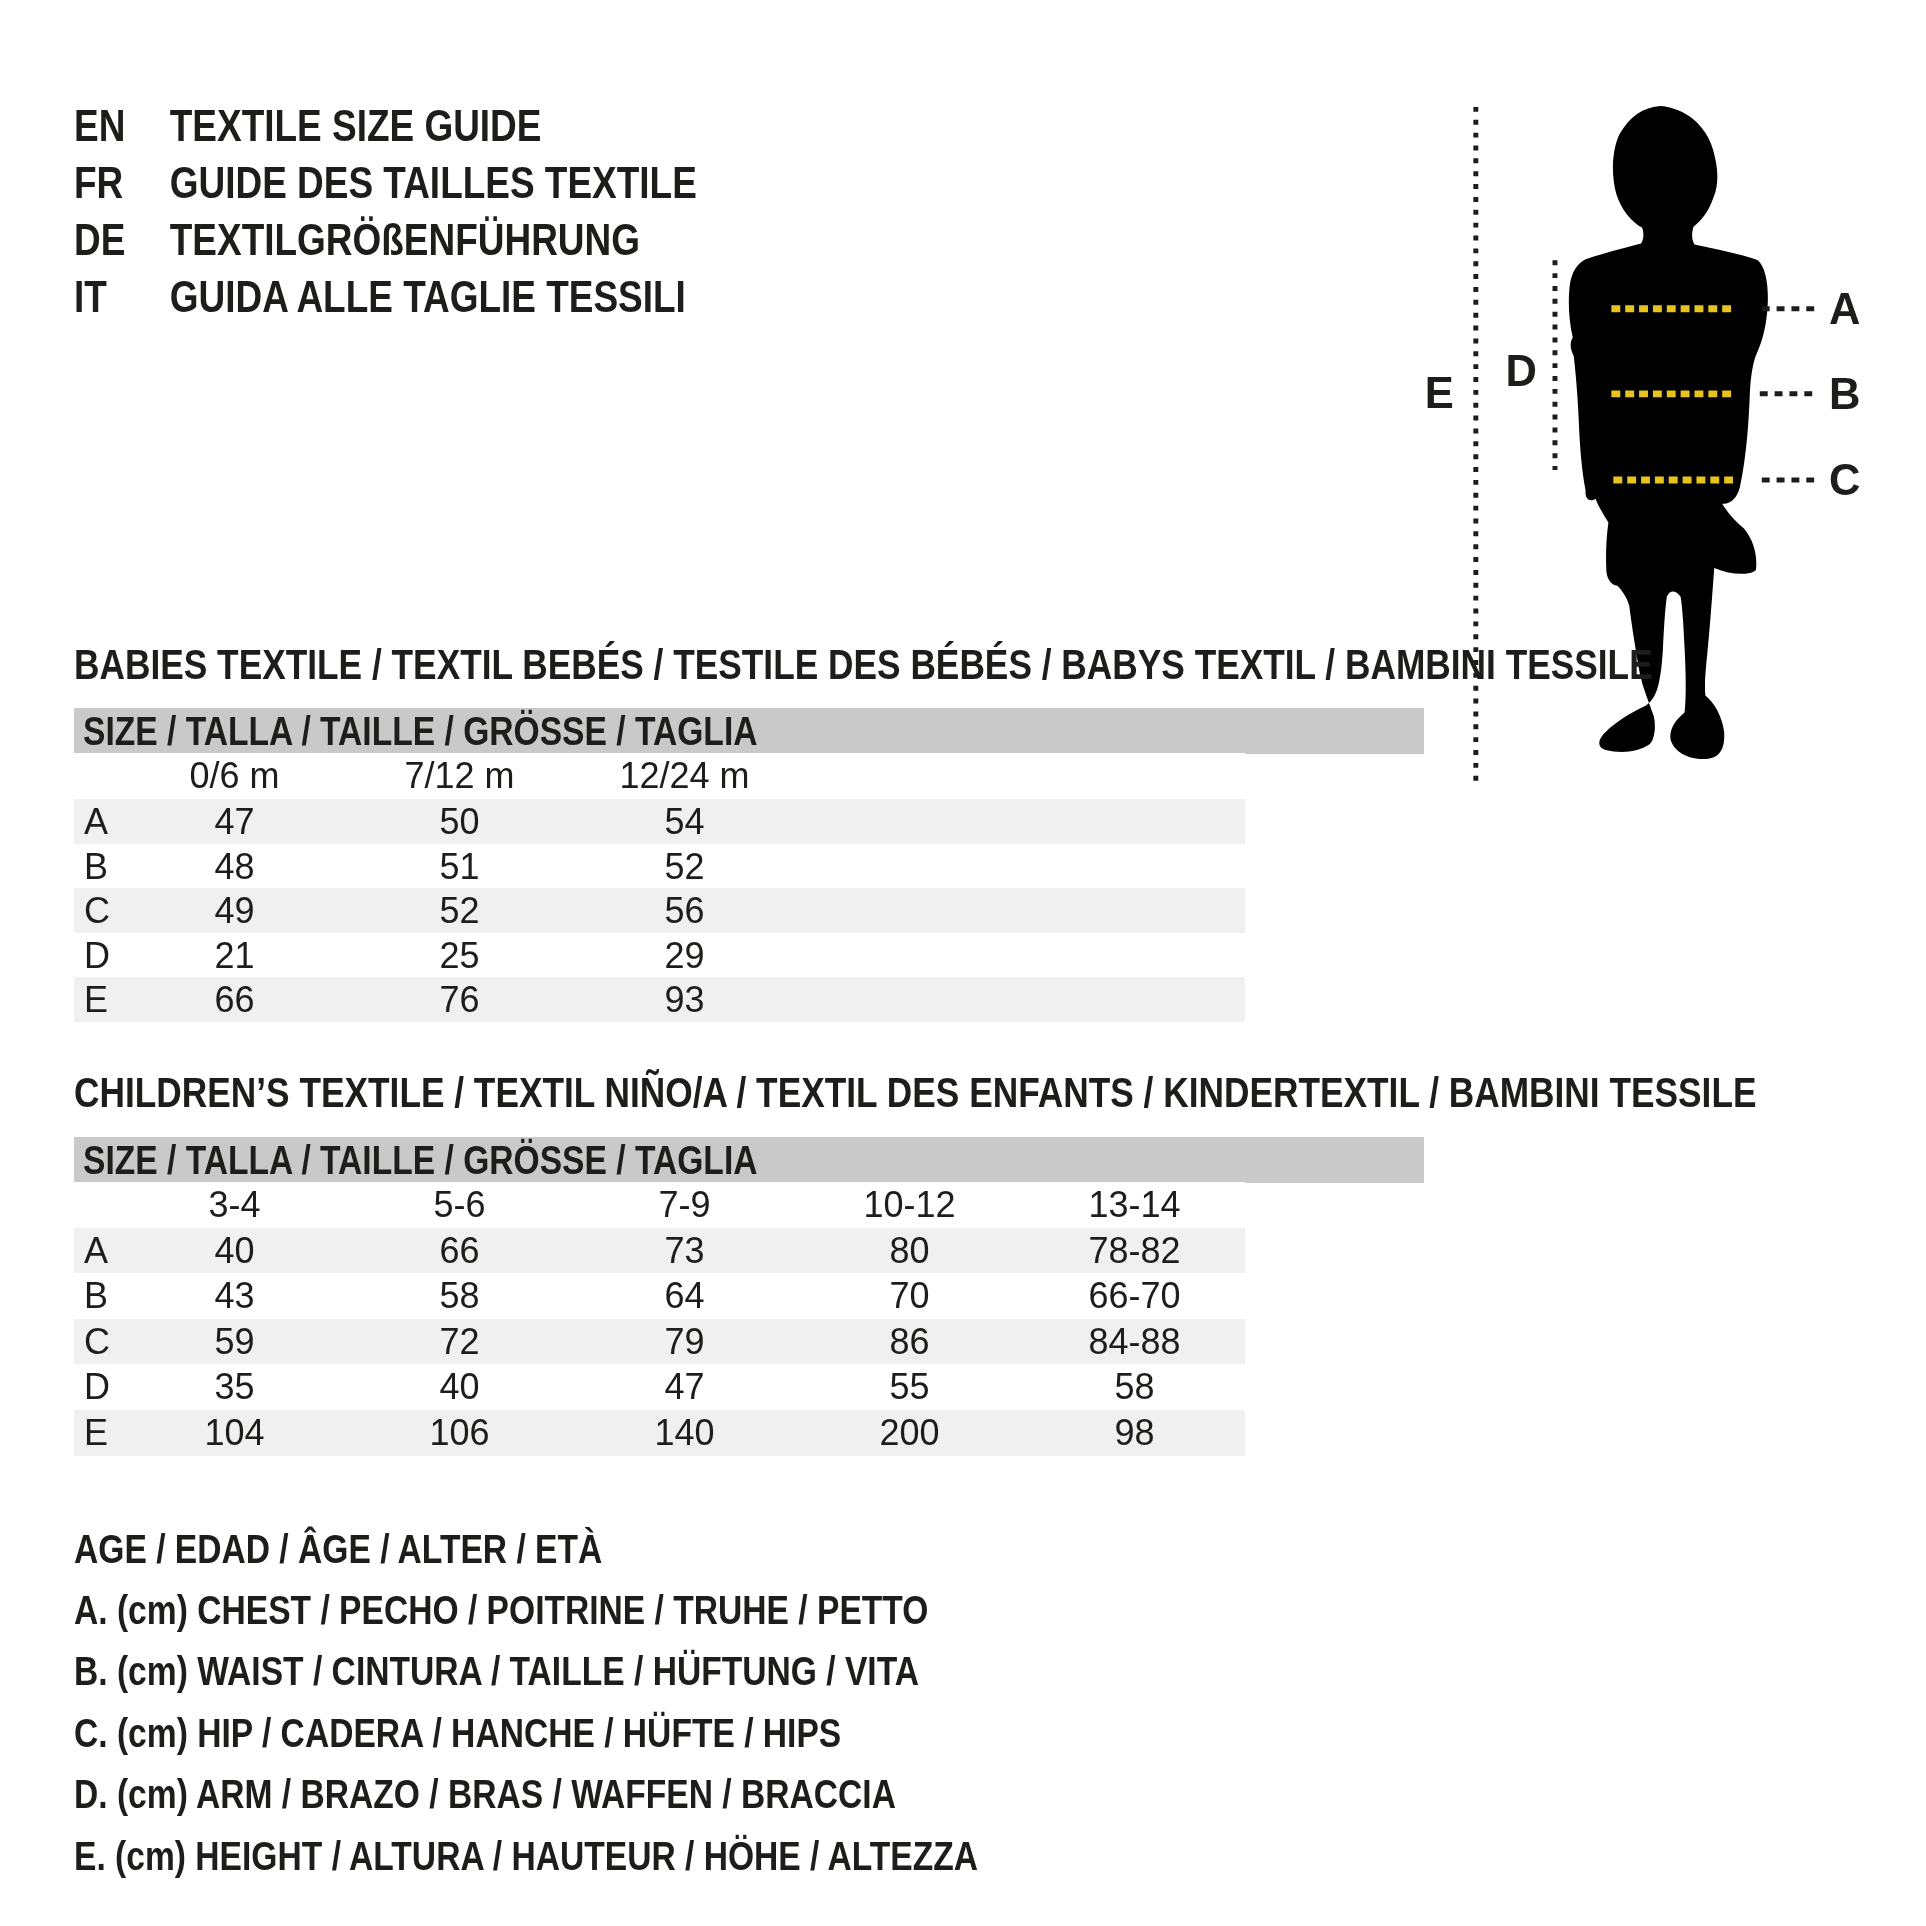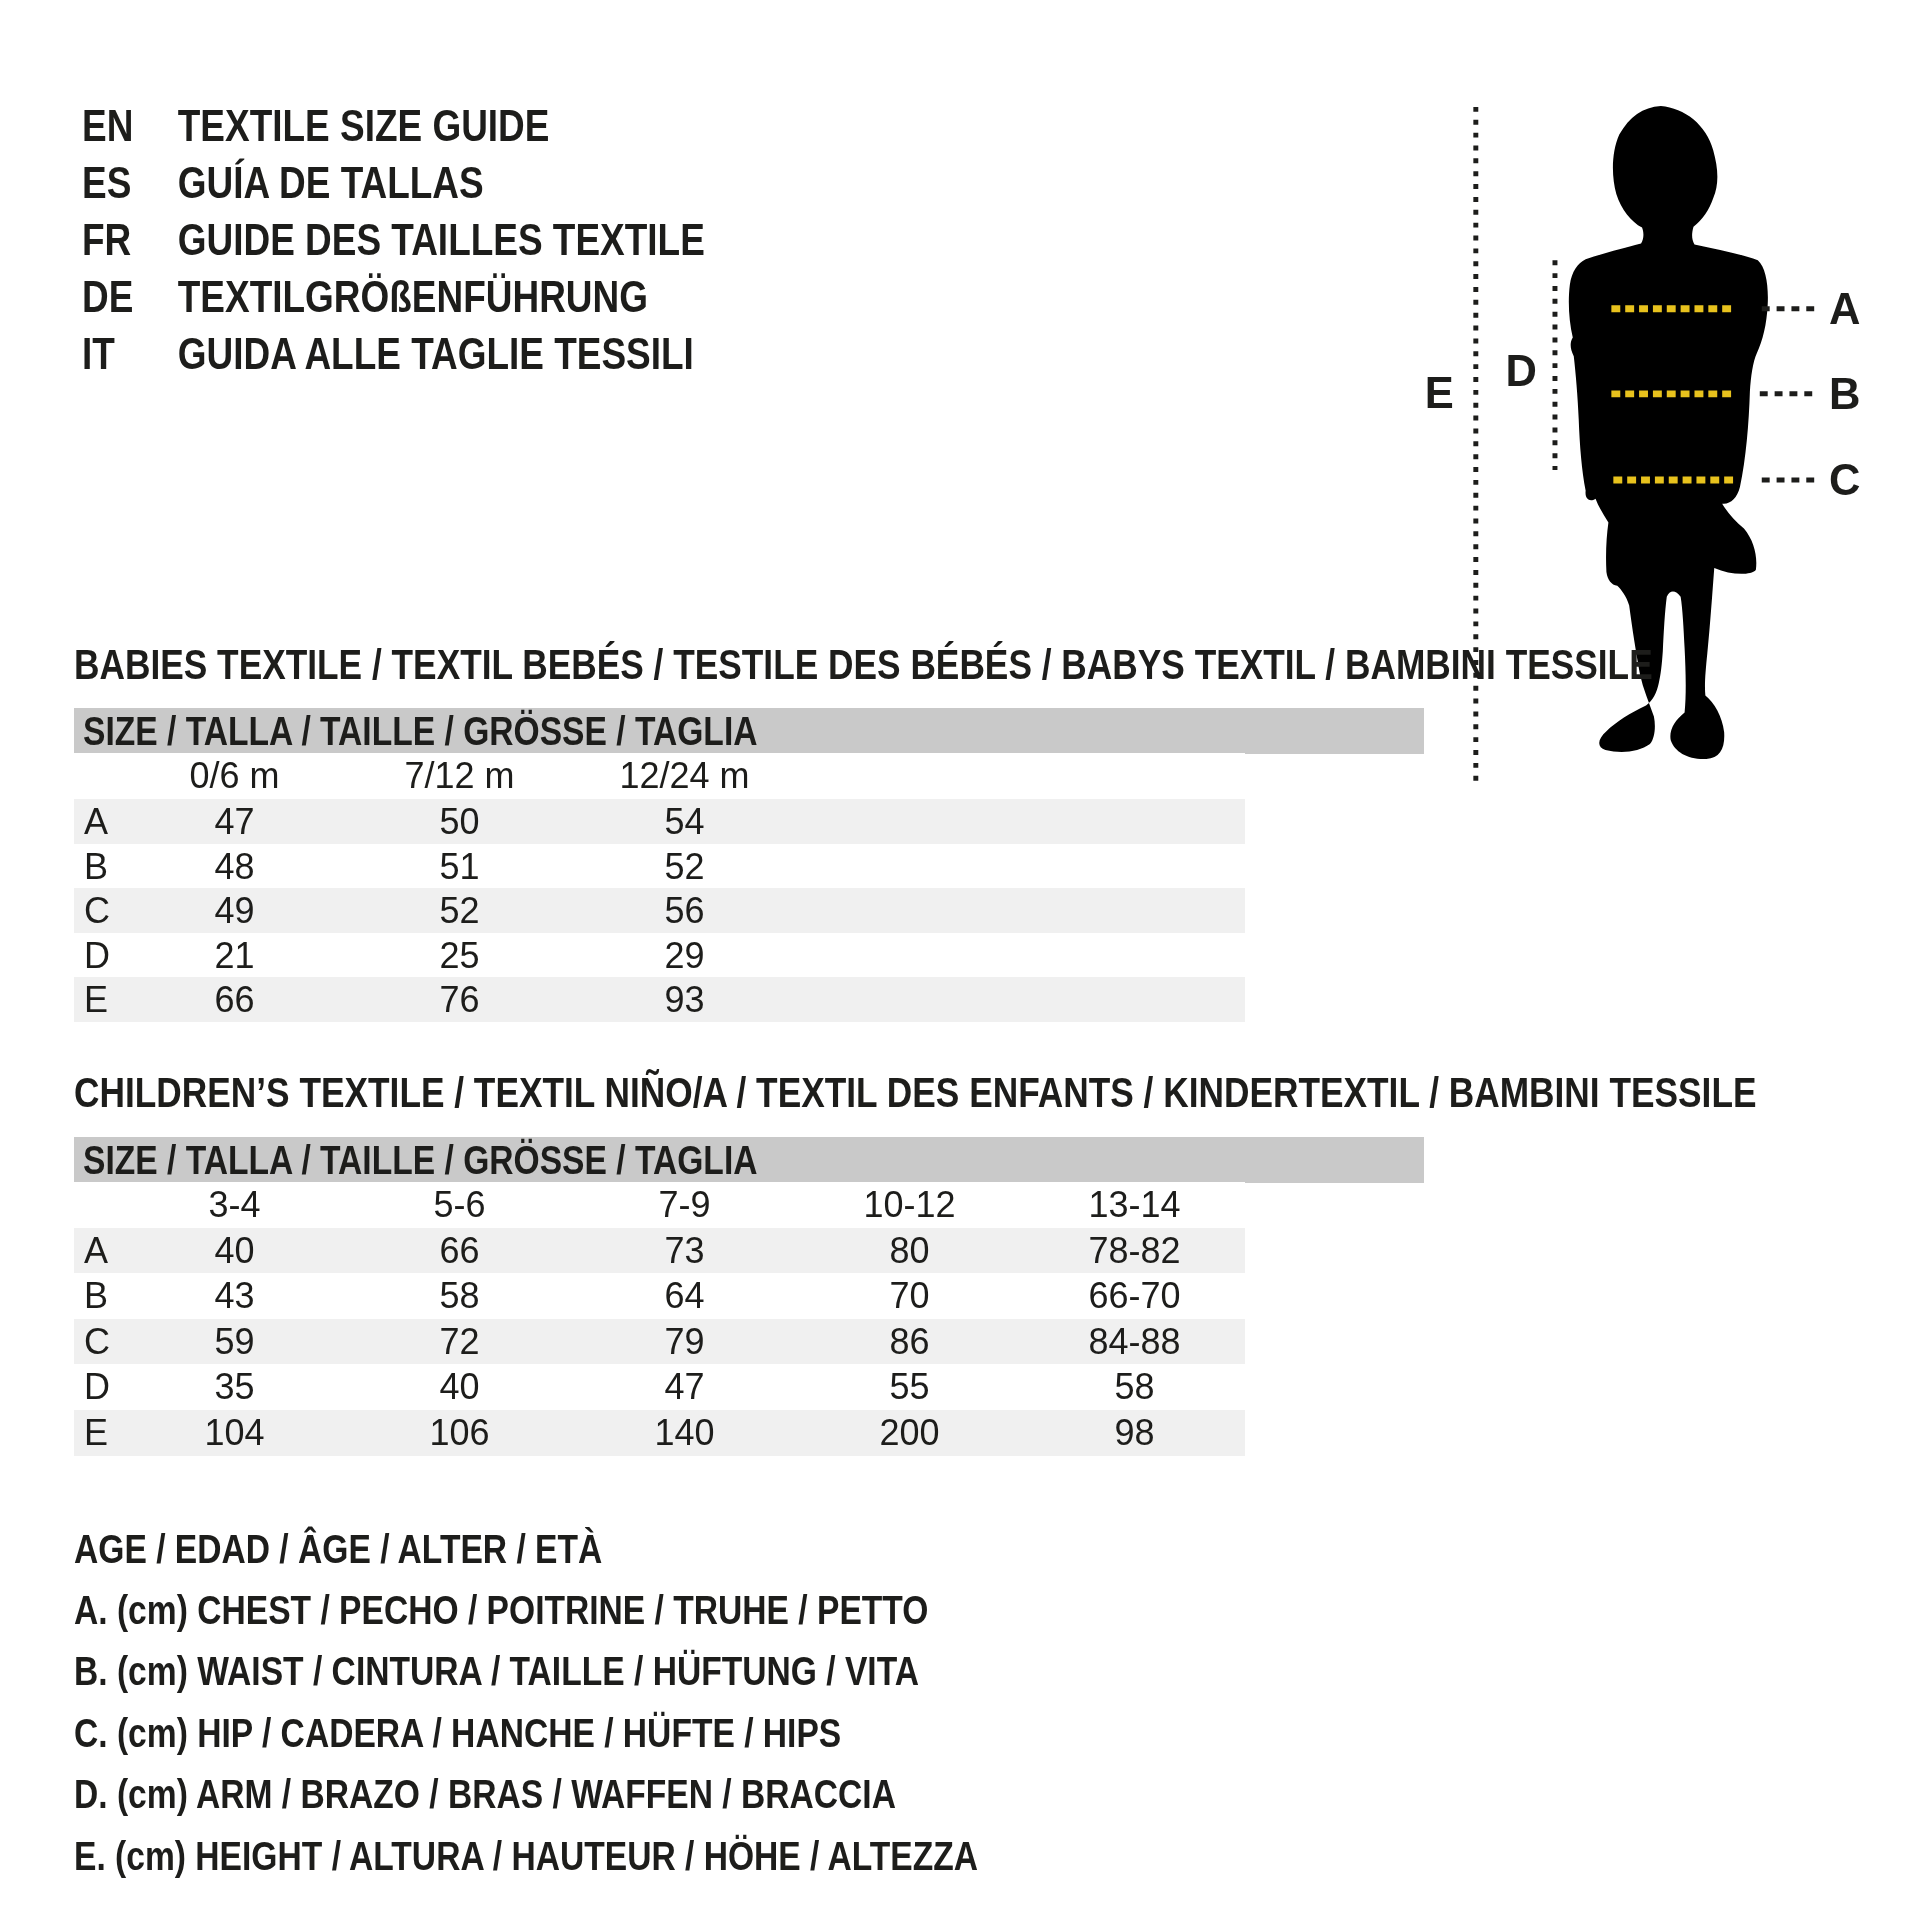--- a/index.html
+++ b/index.html
@@ -4,21 +4,21 @@
 <style>
   html,body{margin:0;padding:0;}
   body{
     width:1927px;height:1927px;position:relative;background:#ffffff;
     font-family:"Liberation Sans", sans-serif;color:#1d1d1b;overflow:hidden;
   }
   .abs{position:absolute;}
   .cond{display:inline-block;transform:scaleX(0.84);transform-origin:0 50%;white-space:nowrap;}
 
   
-  .lang-block{left:82px;top:97px;}
+  .lang-block{left:74px;top:97px;}
   .lang-row{height:57px;line-height:57px;font-size:44px;font-weight:700;}
   .lang-code{display:inline-block;width:114px;}
   .lang-title{display:inline-block;}
 
   
   .section-title{font-size:42px;font-weight:700;line-height:42px;white-space:nowrap;}
 
   
   .size-bar{
     left:74px;width:1350px;height:46px;background:#c9c9c9;
@@ -40,23 +40,20 @@
   
   .figure-wrap{left:1366px;top:59px;width:560px;height:733px;}
   .fig-label{font-weight:700;font-size:44px;fill:#1d1d1b;}
 </style>
 </head>
 <body>
 
 <div class="abs lang-block">
   <div class="lang-row">
     <span class="cond"><span class="lang-code">EN</span><span class="lang-title">TEXTILE SIZE GUIDE</span></span>
-  </div>
-  <div class="lang-row">
-    <span class="cond"><span class="lang-code">ES</span><span class="lang-title">GUÍA DE TALLAS</span></span>
   </div>
   <div class="lang-row">
     <span class="cond"><span class="lang-code">FR</span><span class="lang-title">GUIDE DES TAILLES TEXTILE</span></span>
   </div>
   <div class="lang-row">
     <span class="cond"><span class="lang-code">DE</span><span class="lang-title">TEXTILGRÖßENFÜHRUNG</span></span>
   </div>
   <div class="lang-row">
     <span class="cond"><span class="lang-code">IT</span><span class="lang-title">GUIDA ALLE TAGLIE TESSILI</span></span>
   </div>

